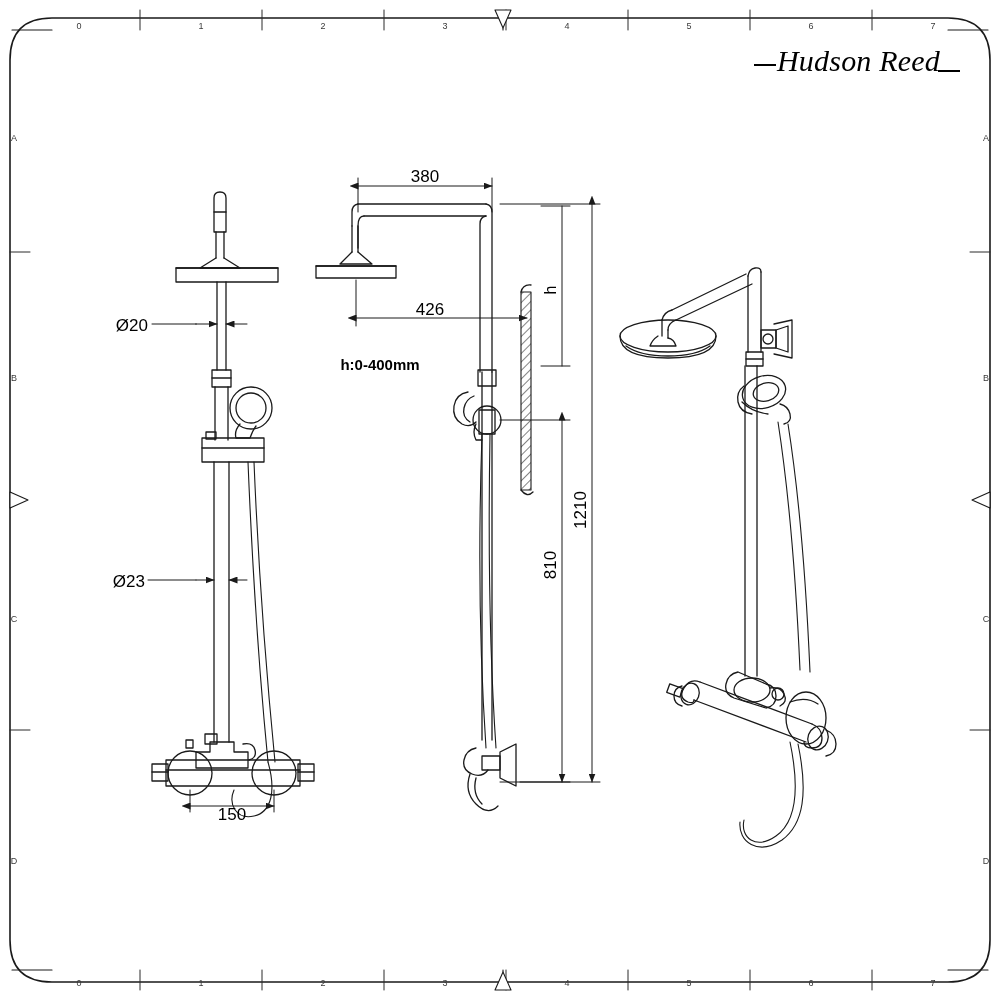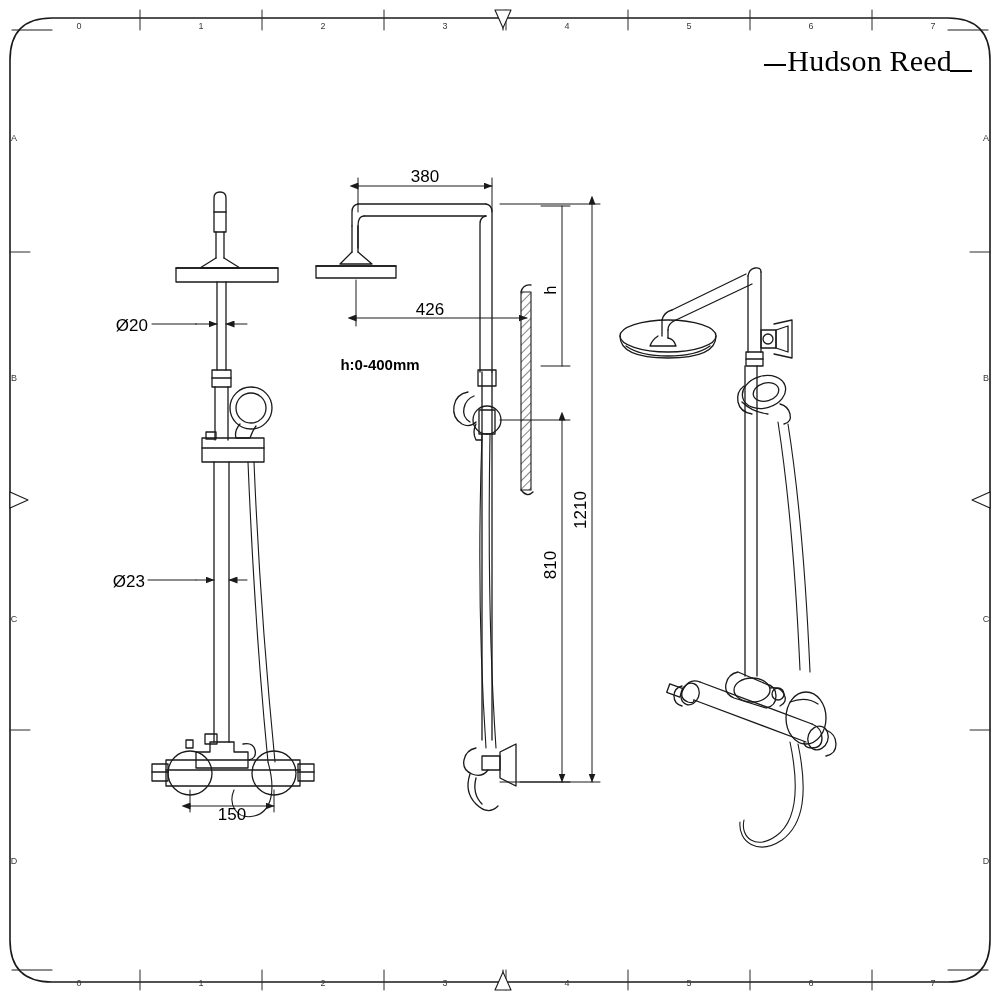--- a/index.html
+++ b/index.html
@@ -1,26 +1,27 @@
 <!DOCTYPE html>
 <html><head>
 <meta charset="utf-8">
 <style>
   html,body{margin:0;padding:0;background:#ffffff;}
   body{width:1000px;height:1000px;overflow:hidden;font-family:"Liberation Sans",sans-serif;}
   #stage{position:relative;width:1000px;height:1000px;background:#ffffff;}
   svg{display:block;}
   .logo{
     position:absolute;
-    right:28px;top:44px;
+    right:40px;top:44px;
     font-family:"Liberation Serif",serif;
     font-size:30px;
     color:#000;
     letter-spacing:.2px;
     white-space:nowrap;
+    font-style:italic;
   }
   .logo .bar{
     display:inline-block;
     width:22px;height:2px;
     background:#000;
     vertical-align:5px;
   }
   .logo .bar.left{margin-right:1px;}
   .logo .bar.right{margin-left:-2px;vertical-align:-1px;}
 </style>

